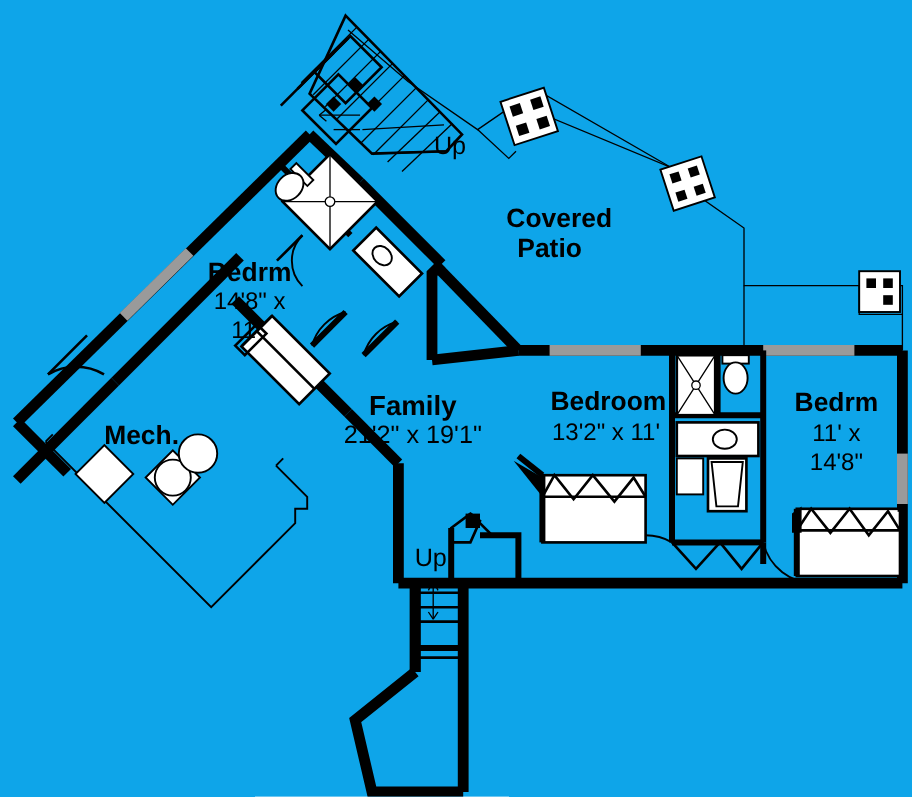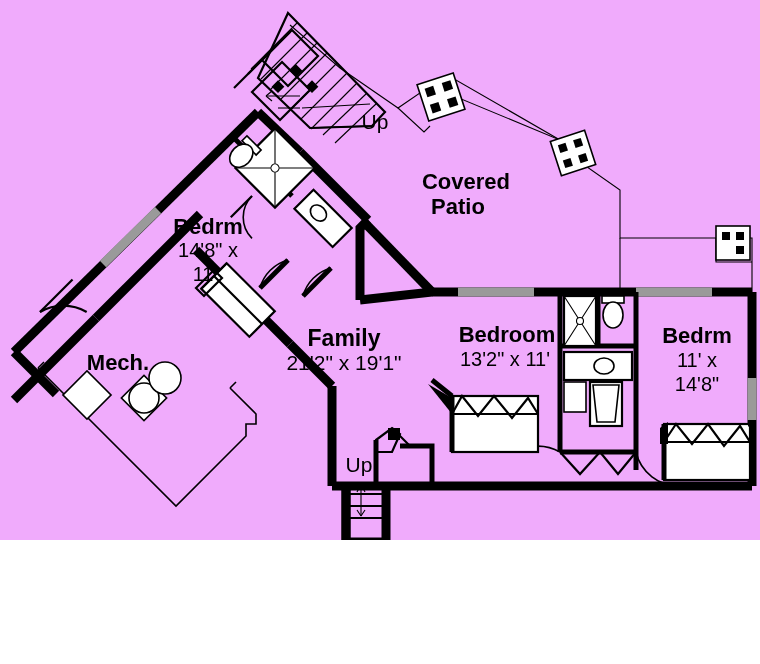--- a/index.html
+++ b/index.html
@@ -7,22 +7,22 @@
     margin: 0;
     padding: 0;
     background: #ffffff;
   }
   body {
     font-family: "Liberation Sans", sans-serif;
   }
   #plan-wrap {
     position: relative;
     width: 760px;
-    height: 540px;
-    background: #f0abfc;
+    height: 664px;
+    background: #0ea5e9;
     overflow: hidden;
   }
   #plan-svg {
     position: absolute;
     left: 0;
     top: 0;
     width: 760px;
     height: 664px;
     display: block;
   }

